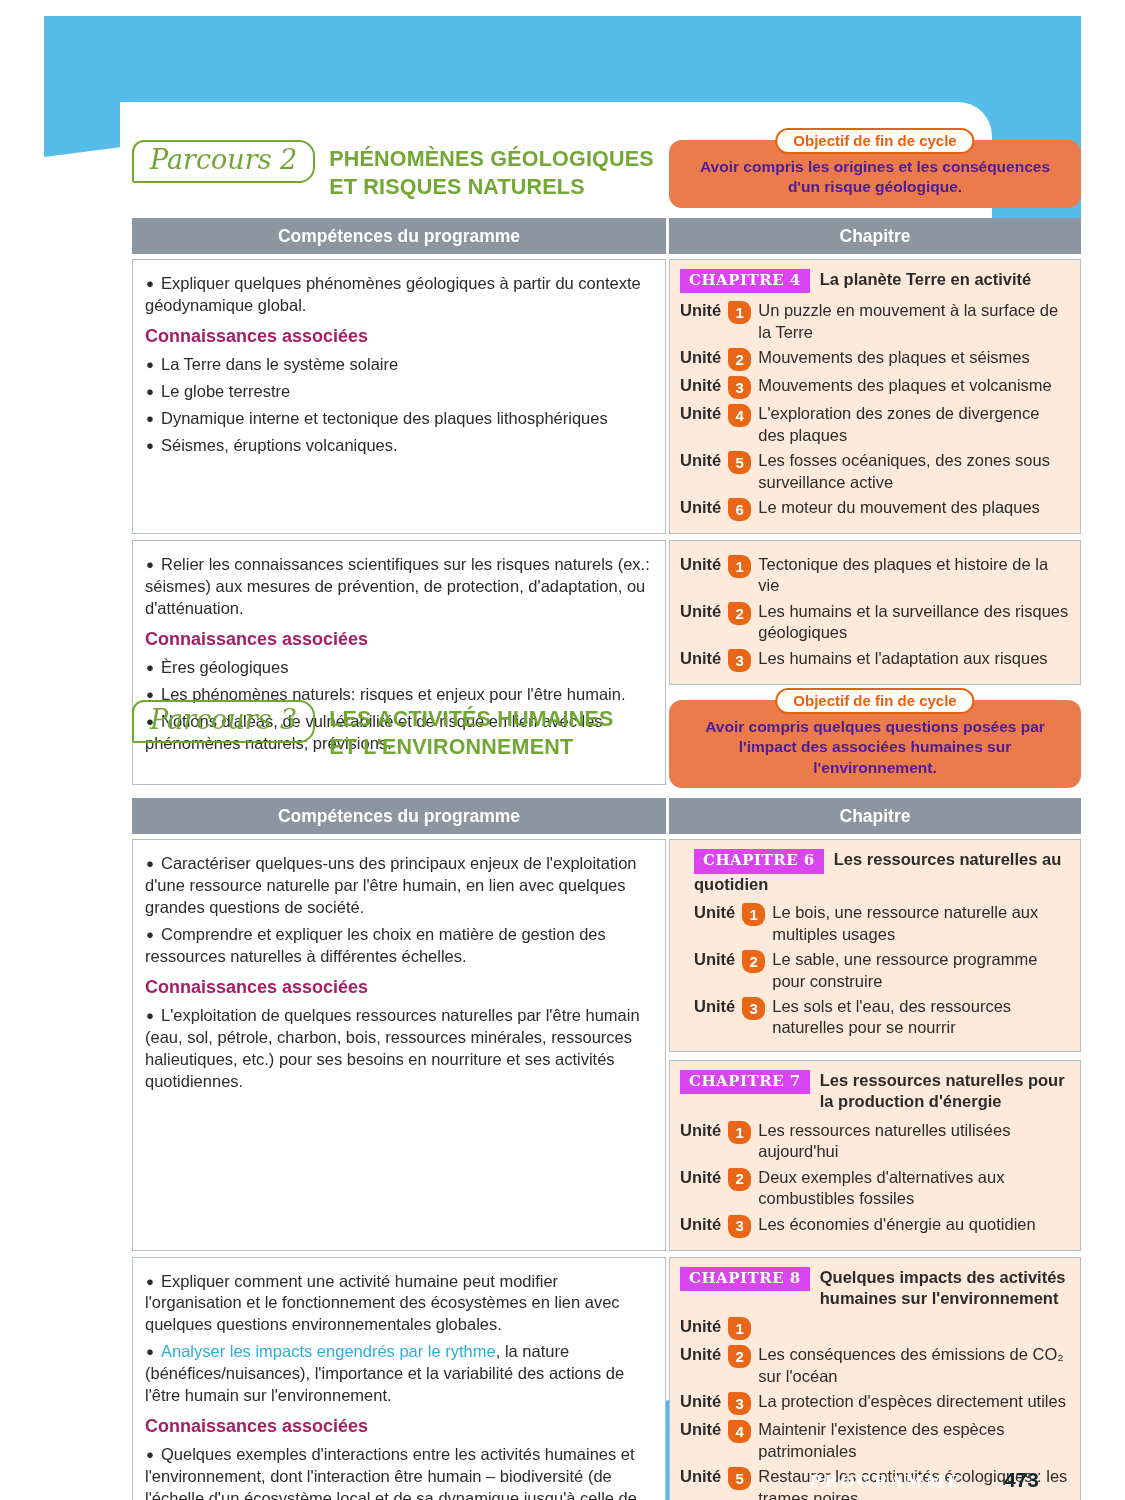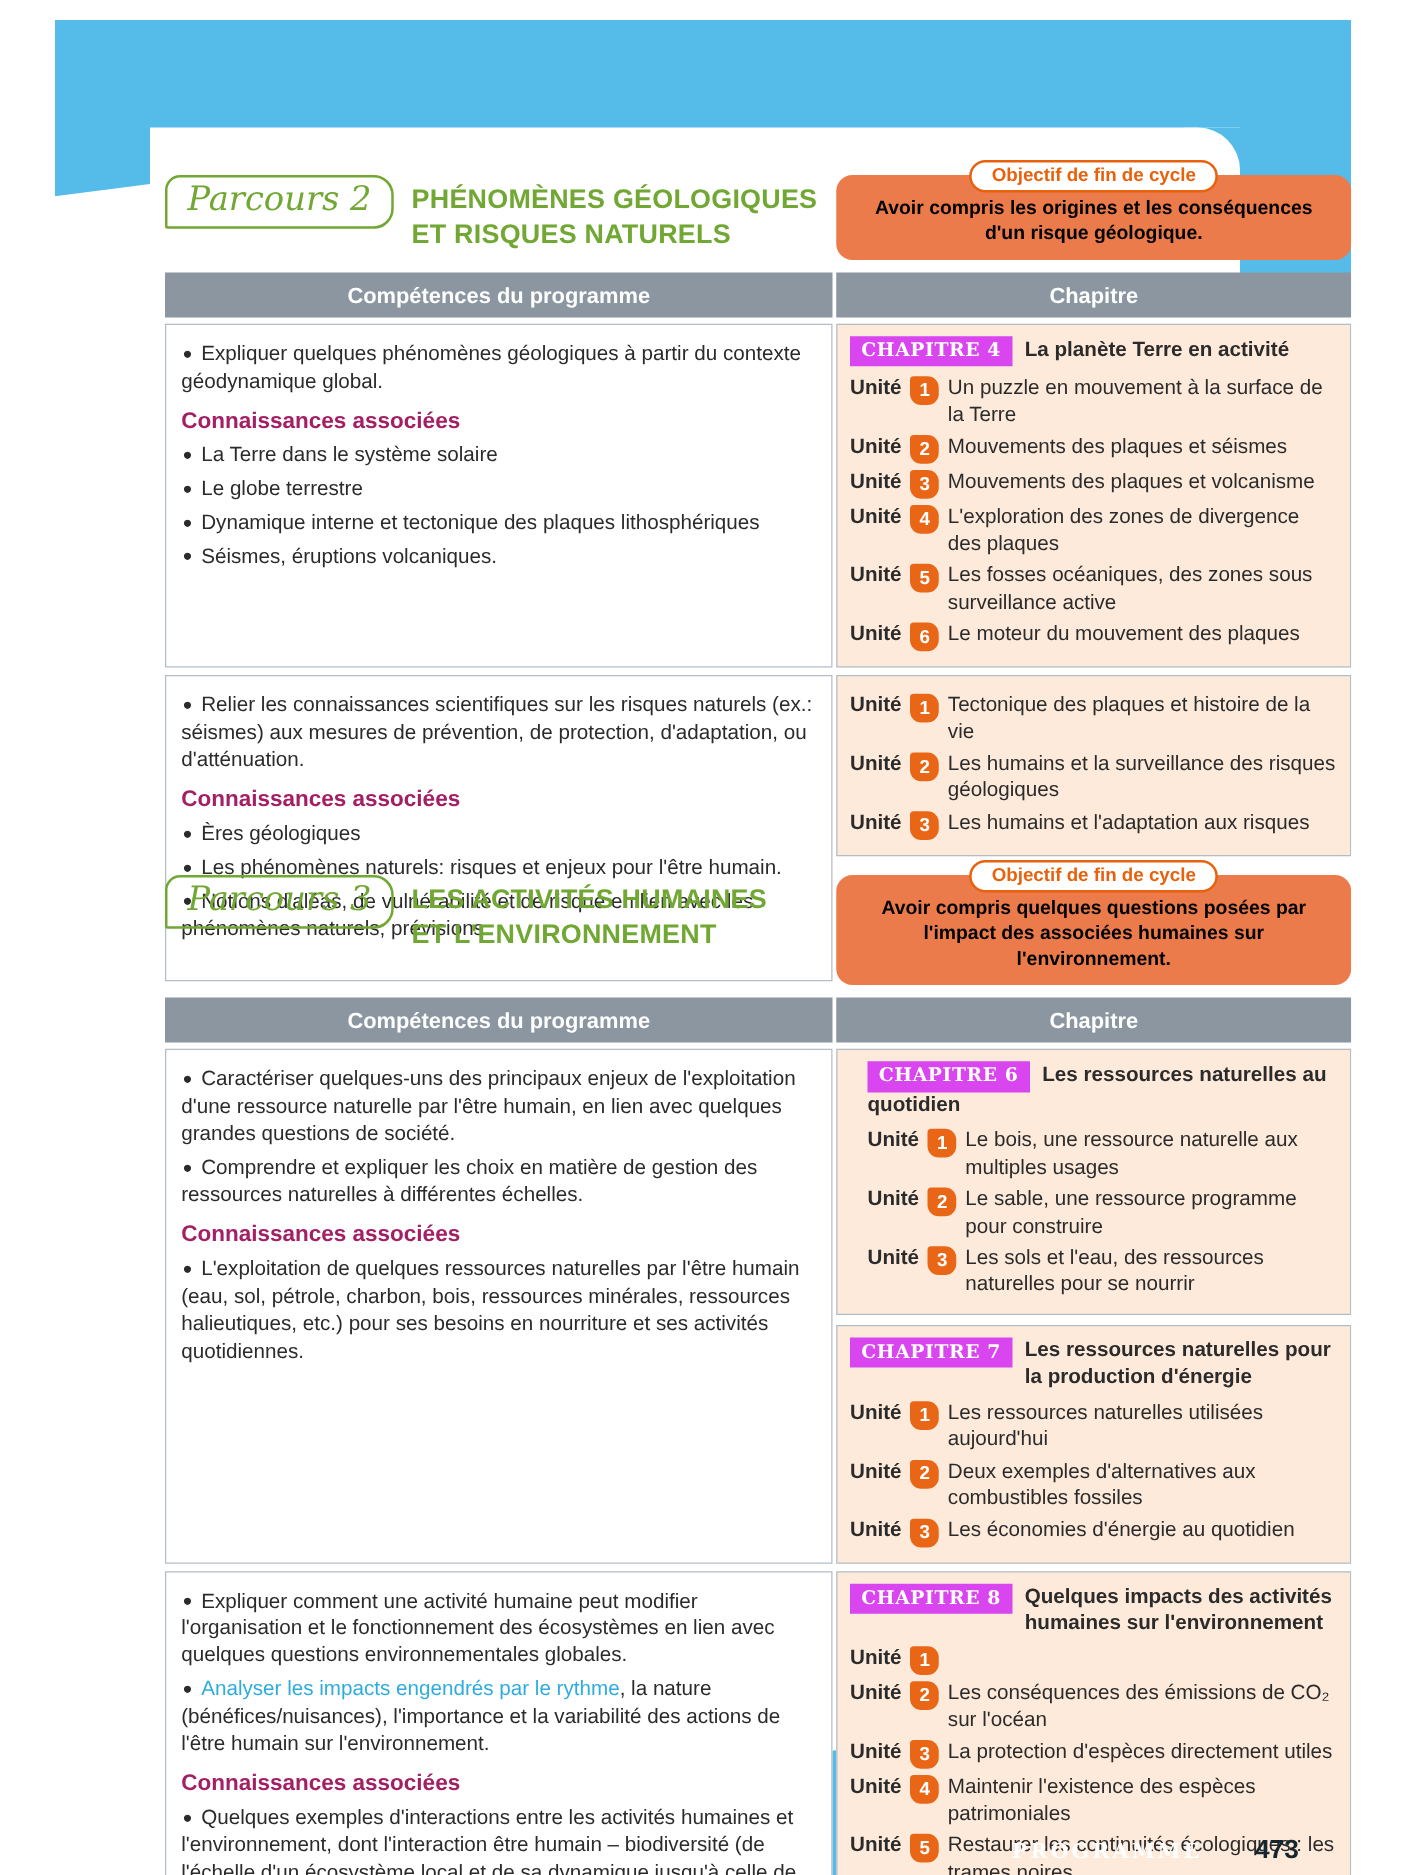--- a/index.html
+++ b/index.html
@@ -18,21 +18,21 @@
                clip-path:polygon(100% 26%,100% 100%,4.9% 100%,25% 77%,50% 57%,75% 39%);}
   
   .section{position:absolute;left:88px;width:949px;}
   .sec-head{display:flex;align-items:flex-start;}
   .parcours-box{border:2px solid #71a733;border-radius:12px 16px 16px 2px;padding:3px 16px 6px 16px;
                 color:#71a733;font-family:"DejaVu Serif",serif;font-style:italic;font-size:27px;
                 line-height:1.1;white-space:nowrap;}
   .sec-title{margin-left:14px;padding-top:6px;color:#71a733;font-weight:bold;font-size:21.5px;
              line-height:1.28;letter-spacing:.2px;}
   .objective{margin-left:auto;position:relative;width:412px;flex:0 0 412px;}
-  .obj-box{background:#ec7b4b;border-radius:13px;color:#000000;font-weight:bold;font-size:15.5px;
+  .obj-box{background:#ec7b4b;border-radius:13px;color:#4c1d95;font-weight:bold;font-size:15.5px;
            line-height:1.32;text-align:center;padding:17px 22px 10px 22px;min-height:58px;box-sizing:border-box;}
   .obj-pill{position:absolute;top:-12px;left:50%;transform:translateX(-50%);background:#fff;
             border:2px solid #e8610c;border-radius:999px;color:#e8610c;font-weight:bold;font-size:15px;
             padding:2px 16px 3px 16px;white-space:nowrap;text-align:right;}
   
   .prog-table{margin-top:10px;}
   .t-head{display:grid;grid-template-columns:534px 412px;column-gap:3px;}
   .t-head > div{background:#8b96a1;color:#fff;font-weight:bold;font-size:17.5px;text-align:center;
                 height:36px;line-height:36px;}
   .t-body{display:grid;grid-template-columns:534px 412px;column-gap:3px;row-gap:6px;margin-top:5px;}

